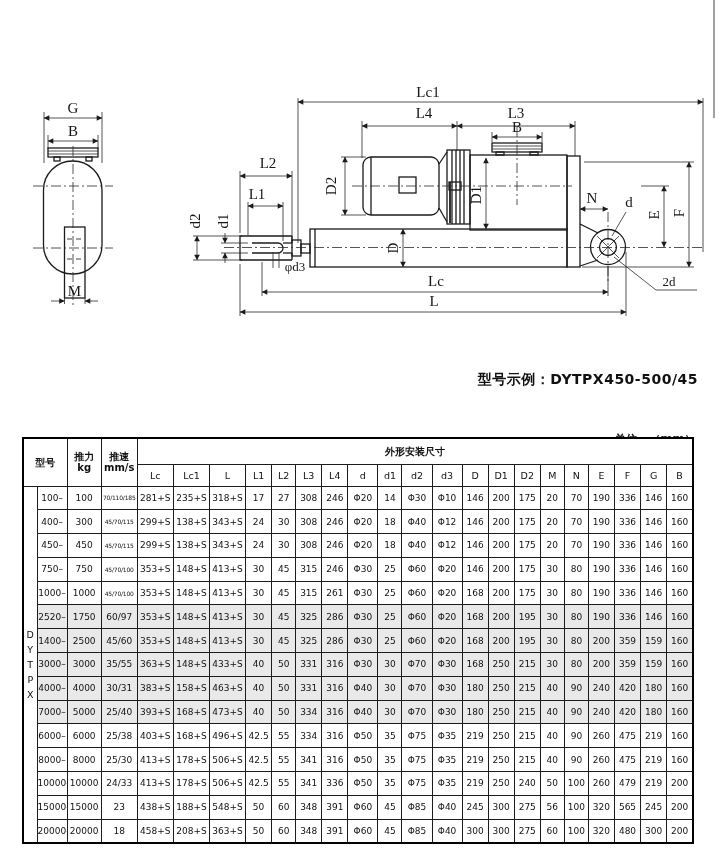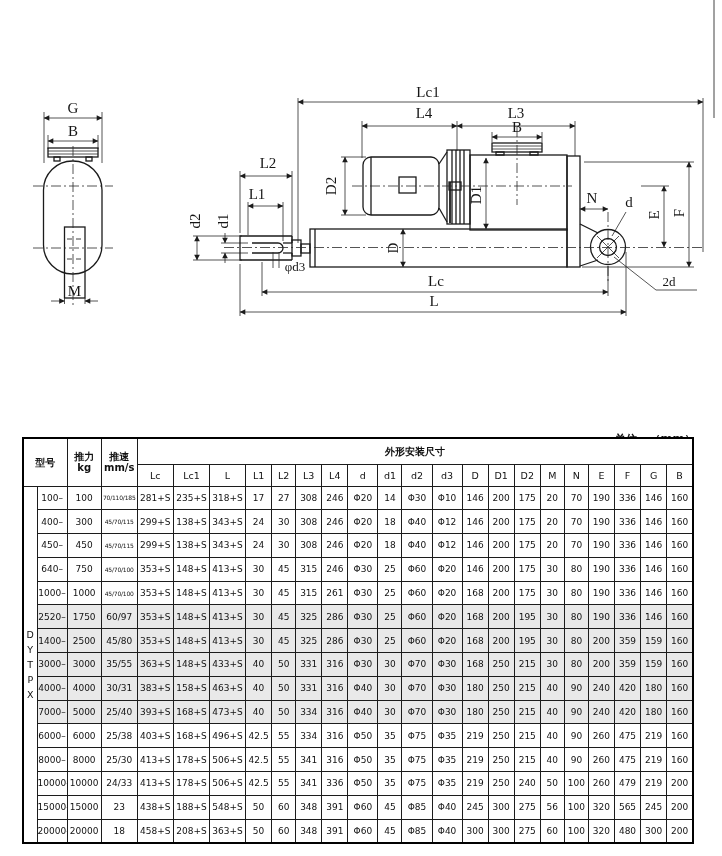--- a/index.html
+++ b/index.html
@@ -210,20 +210,21 @@
       <line class="thin" x1="626" y1="252" x2="626" y2="316"></line>
 
       <line class="cl" x1="224" y1="247.5" x2="702" y2="247.5"></line>
       <line class="cl" x1="352" y1="186" x2="572" y2="186"></line>
       <line class="cl" x1="608" y1="212" x2="608" y2="282"></line>
     </g>
 
     <line x1="714" y1="0" x2="714" y2="118" stroke="#444" stroke-width="1"></line>
   </svg>
 
+  <div class="caption"><span>型号示例：</span><span>DYTPX450-500/45</span></div>
 
   <div class="unit">单位：（mm）</div>
 
   <div class="table-wrap">
     <table>
       <colgroup>
           <col style="width: 14px;">
           <col style="width: 30px;">
           <col style="width: 34px;">
           <col style="width: 36px;">
@@ -349,21 +350,21 @@
             <td>200</td>
             <td>175</td>
             <td>20</td>
             <td>70</td>
             <td>190</td>
             <td>336</td>
             <td>146</td>
             <td>160</td>
           </tr>
           <tr class="drow">
-            <td>640–</td>
+            <td>750–</td>
             <td>750</td>
             <td class="tiny">45/70/100</td>
             <td>353+S</td>
             <td>148+S</td>
             <td>413+S</td>
             <td>30</td>
             <td>45</td>
             <td>315</td>
             <td>246</td>
             <td>Φ30</td>
@@ -426,21 +427,21 @@
             <td>30</td>
             <td>80</td>
             <td>190</td>
             <td>336</td>
             <td>146</td>
             <td>160</td>
           </tr>
           <tr class="drow shaded">
             <td>1400–</td>
             <td>2500</td>
-            <td>45/80</td>
+            <td>45/60</td>
             <td>353+S</td>
             <td>148+S</td>
             <td>413+S</td>
             <td>30</td>
             <td>45</td>
             <td>325</td>
             <td>286</td>
             <td>Φ30</td>
             <td>25</td>
             <td>Φ60</td>

